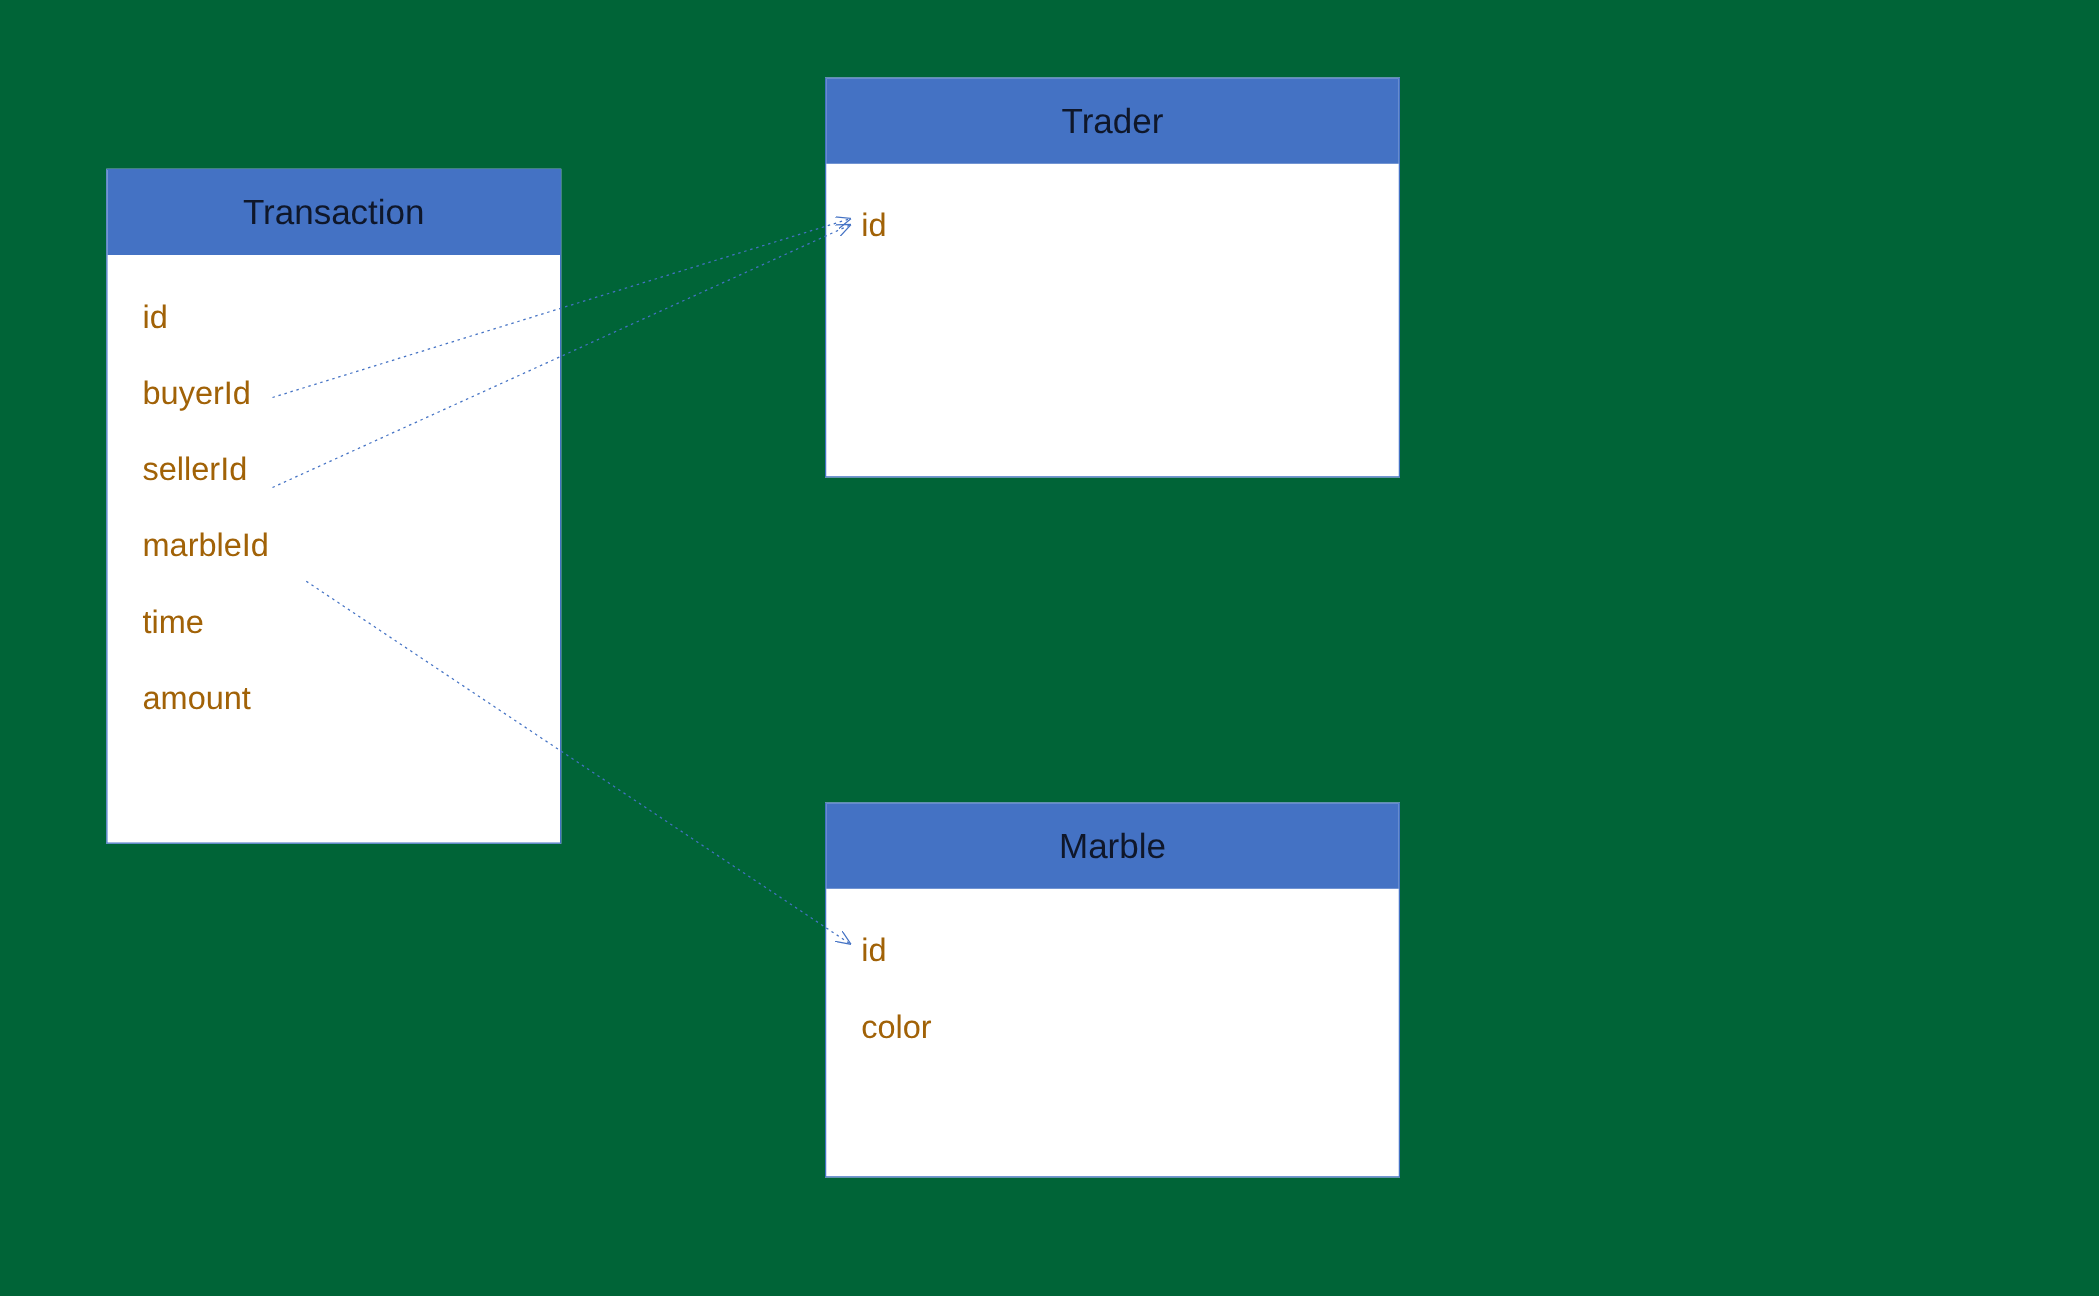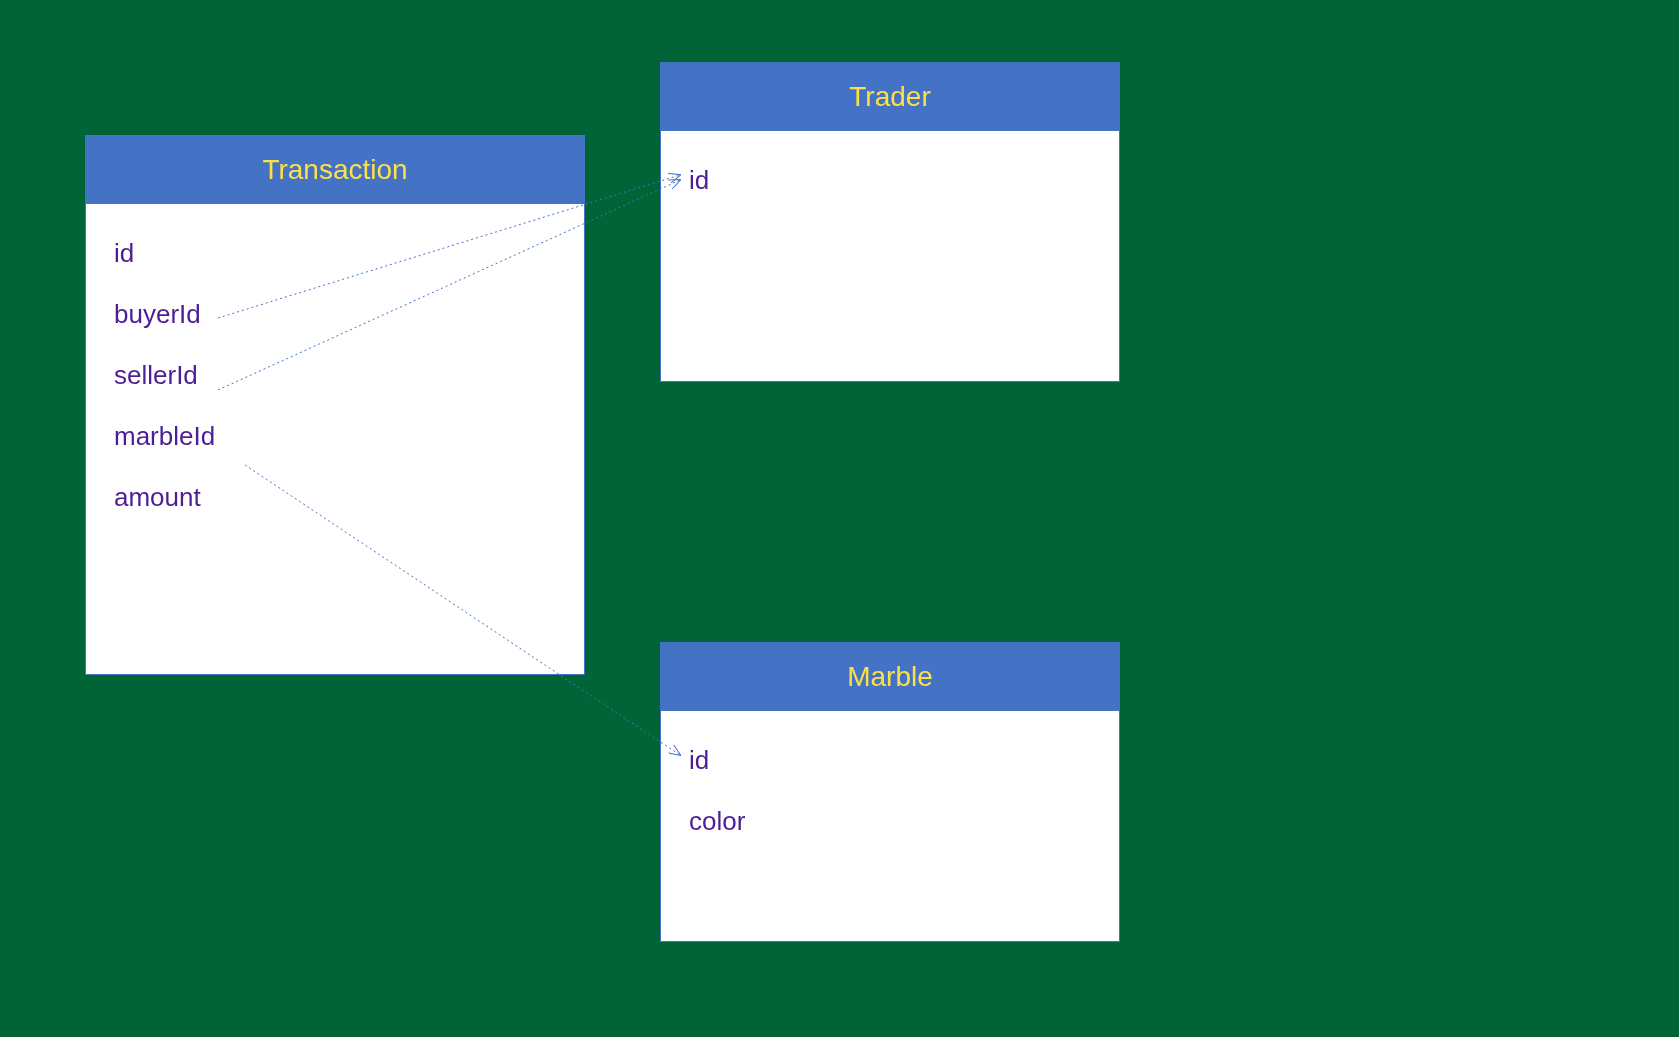--- a/index.html
+++ b/index.html
@@ -13,54 +13,55 @@
     overflow: hidden;
   }
   .entity {
     position: absolute;
     background: #ffffff;
     border: 1px solid #4472C4;
     box-sizing: border-box;
   }
   .entity-header {
     background: #4472C4;
-    color: #fde047;
+    color: #0f172a;
     text-align: center;
     font-size: 28px;
     padding: 18px 0;
     font-weight: 400;
   }
   .entity-body {
     padding: 20px 28px 30px 28px;
   }
   .field {
     font-size: 26px;
-    color: #4c1d95;
+    color: #a16207;
     margin: 14px 0 30px 0;
     font-weight: 400;
   }
   svg.arrows {
     position: absolute;
     left: 0;
     top: 0;
     width: 1679px;
     height: 1037px;
     pointer-events: none;
   }
 </style>
 </head>
 <body>
 
-<div class="entity" style="left:85px; top:135px; width:500px; height:540px;">
+<div class="entity" style="left:85px; top:135px; width:364px; height:540px;">
   <div class="entity-header">Transaction</div>
   <div class="entity-body">
     <div class="field">id</div>
     <div class="field">buyerId</div>
     <div class="field">sellerId</div>
     <div class="field">marbleId</div>
+    <div class="field">time</div>
     <div class="field">amount</div>
   </div>
 </div>
 
 <div class="entity" style="left:660px; top:62px; width:460px; height:320px;">
   <div class="entity-header">Trader</div>
   <div class="entity-body">
     <div class="field">id</div>
   </div>
 </div>

